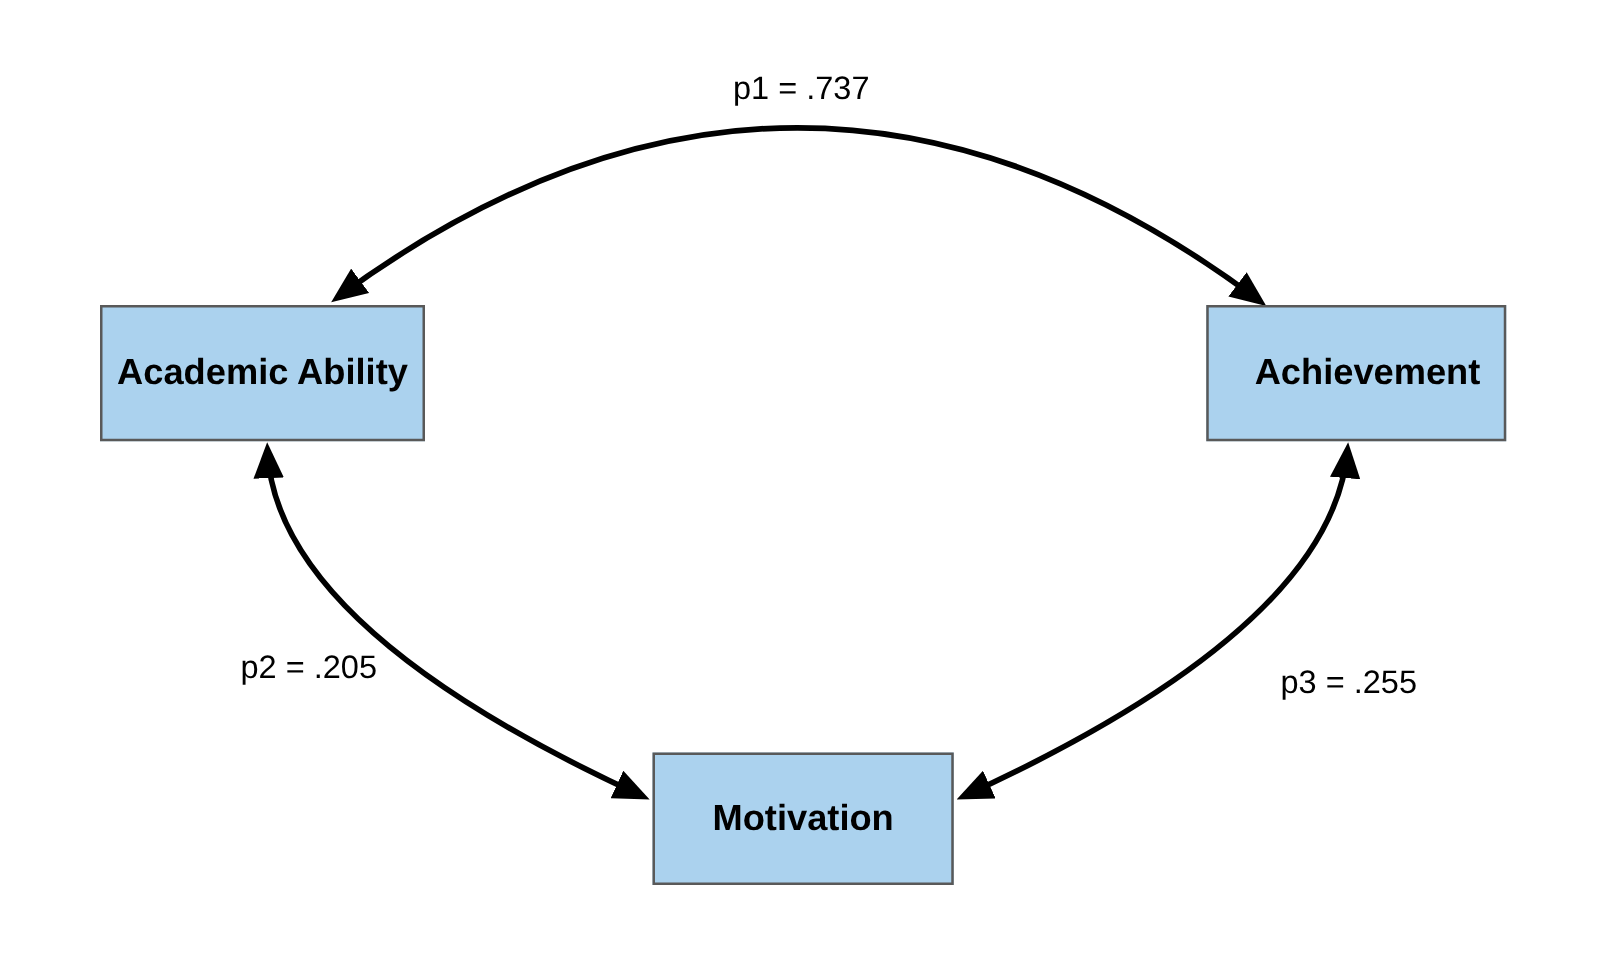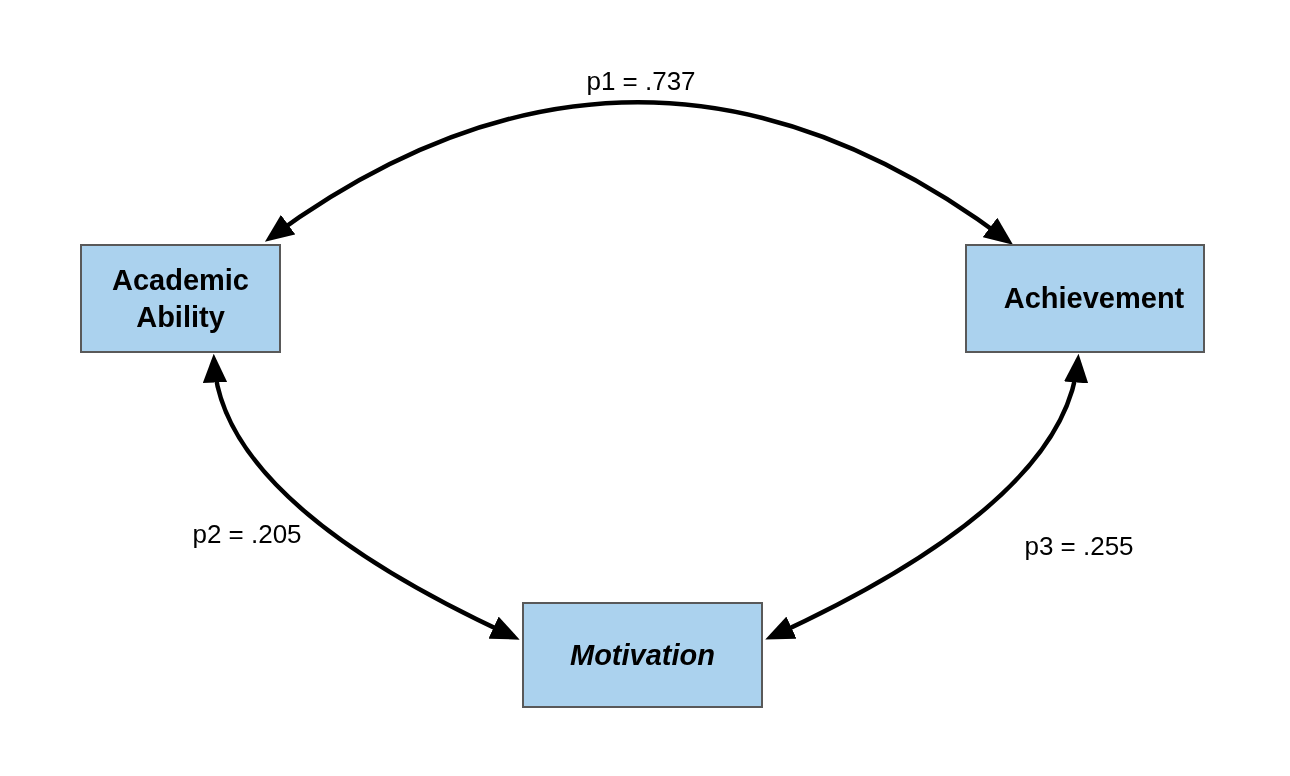--- a/index.html
+++ b/index.html
@@ -30,32 +30,32 @@
     display: flex;
     align-items: center;
     justify-content: center;
     text-align: center;
     font-weight: bold;
     font-size: 29px;
     line-height: 1.25;
     color: #000000;
     padding: 0 10px;
   }
-  .node-academic-ability { left: 80px;  top: 244px; width: 201px; height: 109px; }
+  .node-academic-ability { left: 80px;  top: 244px; width: 260px; height: 109px; }
   .node-achievement      { left: 965px; top: 244px; width: 240px; height: 109px; padding-left: 28px; }
-  .node-motivation       { left: 522px; top: 602px; width: 241px; height: 106px; font-style: italic; }
+  .node-motivation       { left: 522px; top: 602px; width: 241px; height: 106px; }
   .edge-label {
     position: absolute;
     transform: translate(-50%, -50%);
     font-size: 26px;
     font-weight: normal;
     color: #000000;
     white-space: nowrap;
   }
-  .edge-label-p1 { left: 641px;  top: 81px;  }
+  .edge-label-p1 { left: 641px;  top: 71px;  }
   .edge-label-p2 { left: 247px;  top: 534px; }
   .edge-label-p3 { left: 1059px; top: 546px; margin-left: 20px; }
 </style>
 </head>
 <body>
 
 <div class="canvas">
 
   <svg class="arrow-layer" viewBox="0 0 1290 776" width="1290" height="776" xmlns="http://www.w3.org/2000/svg">
     <defs>

